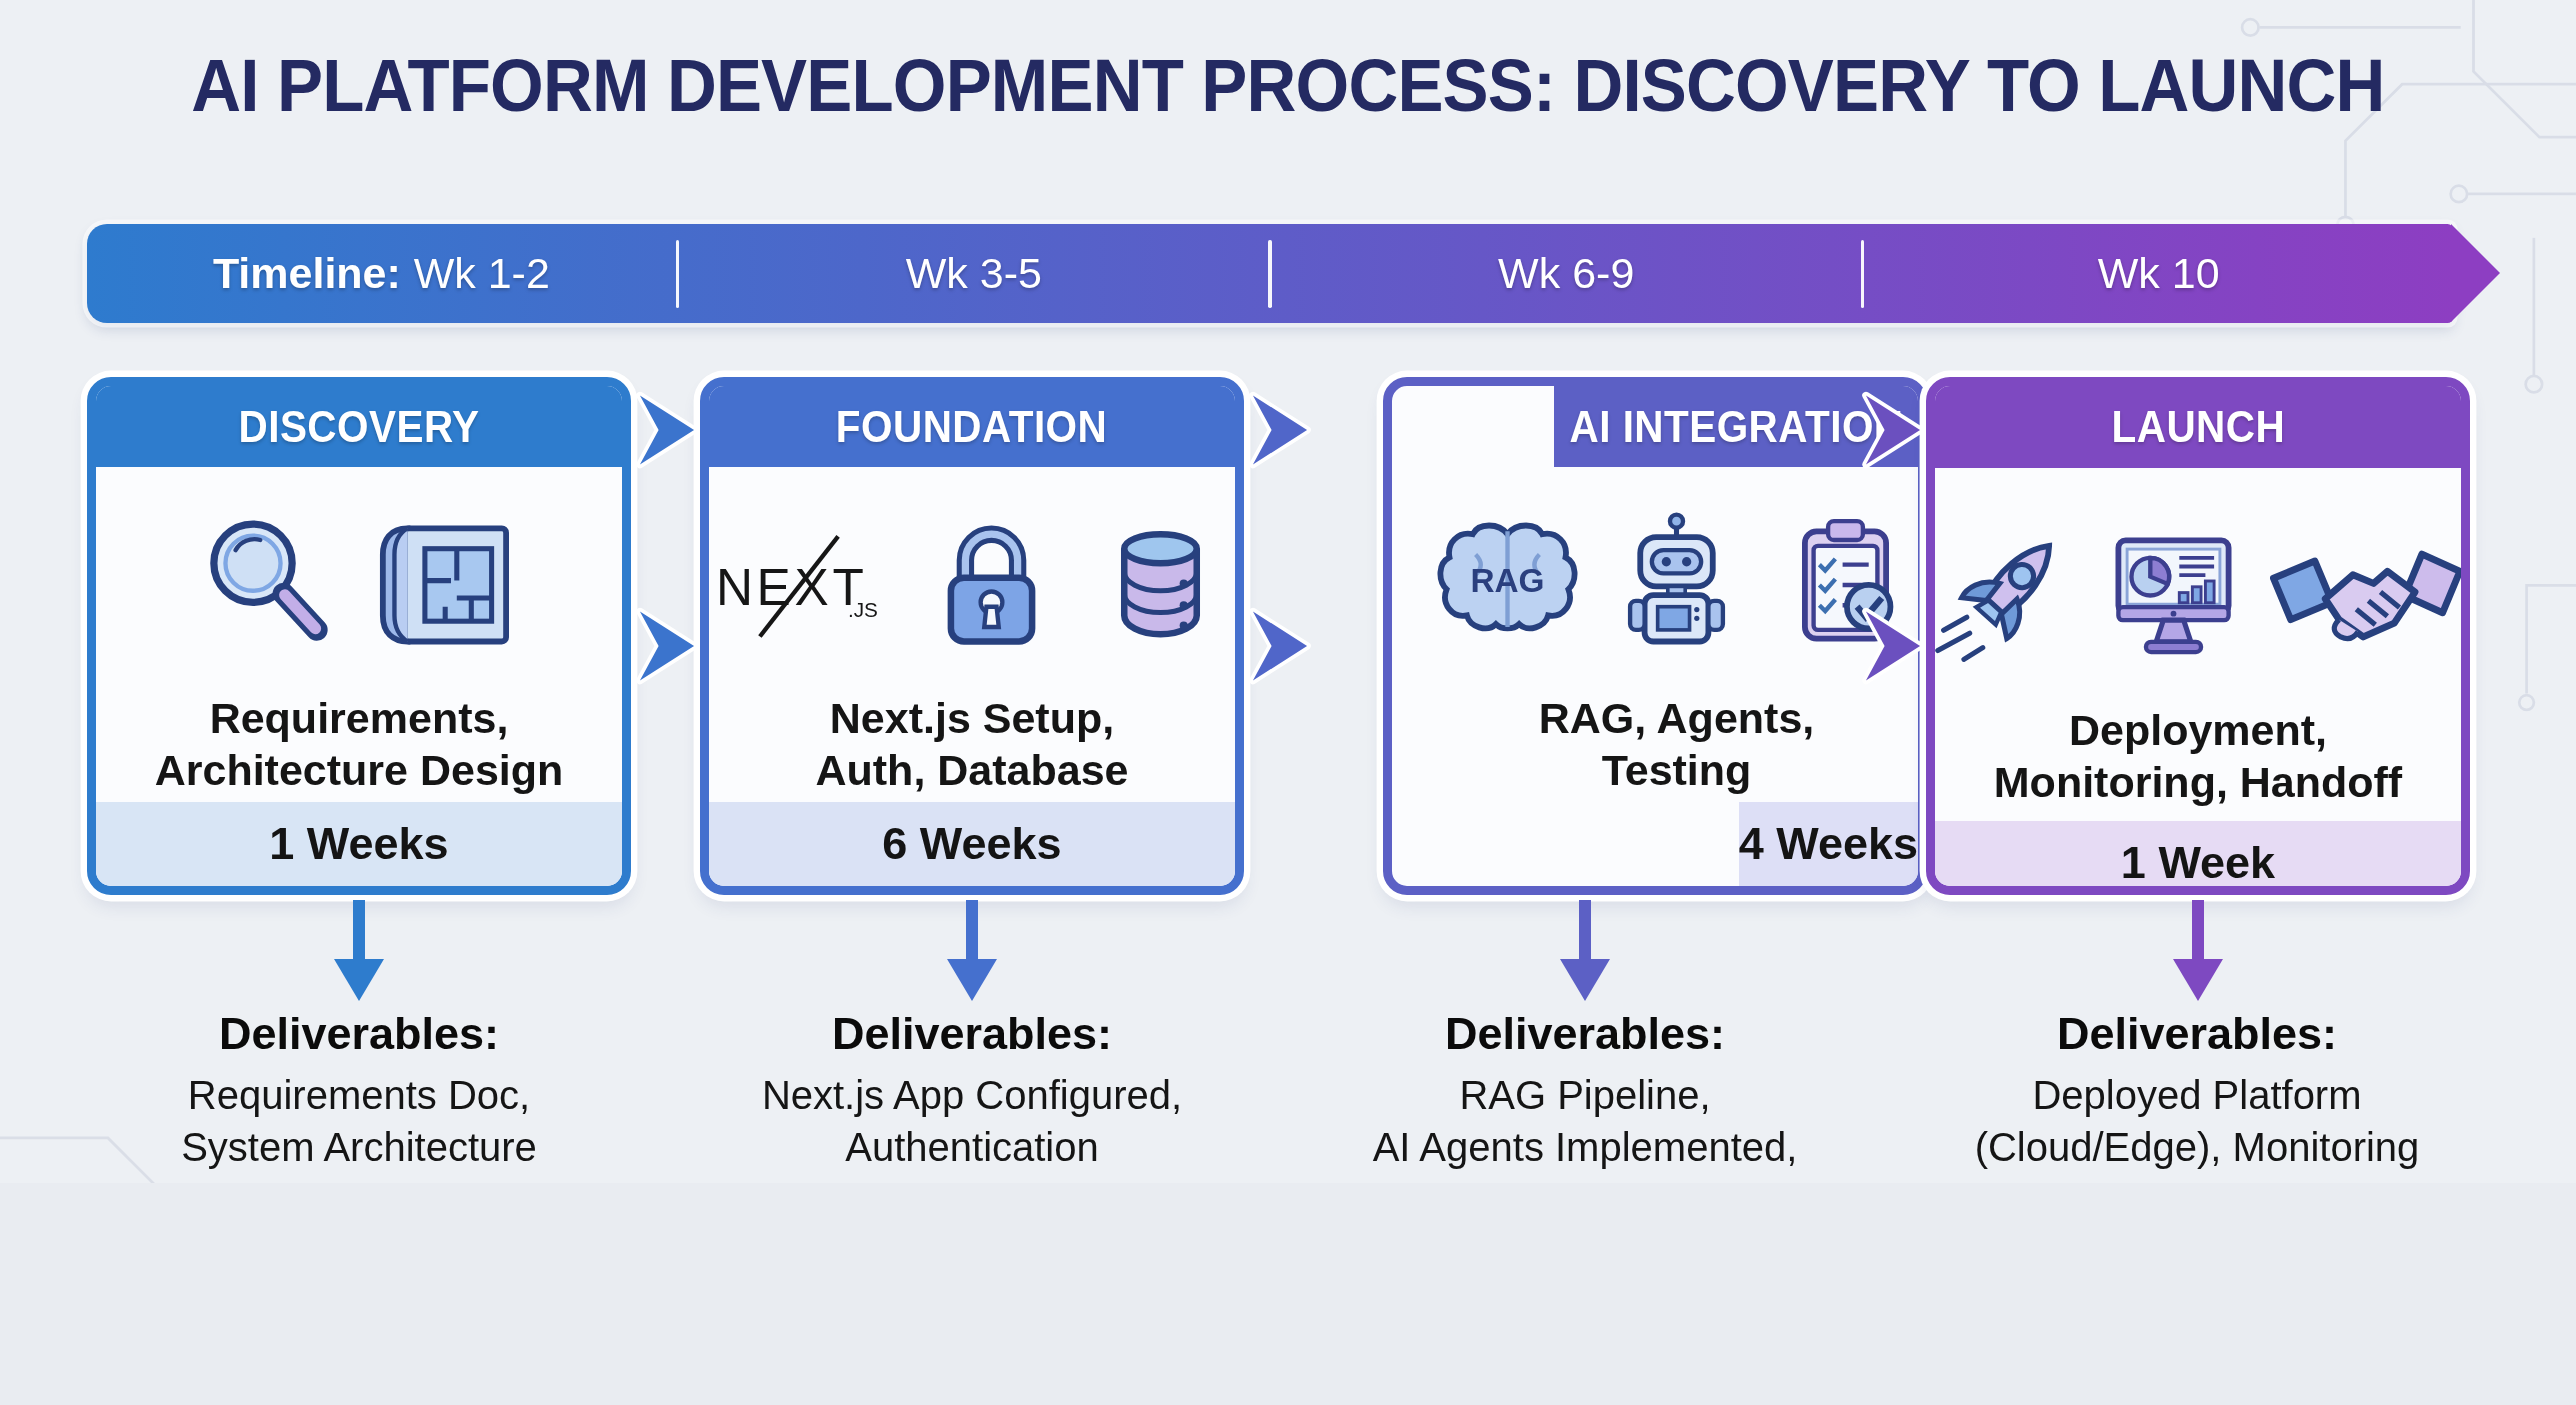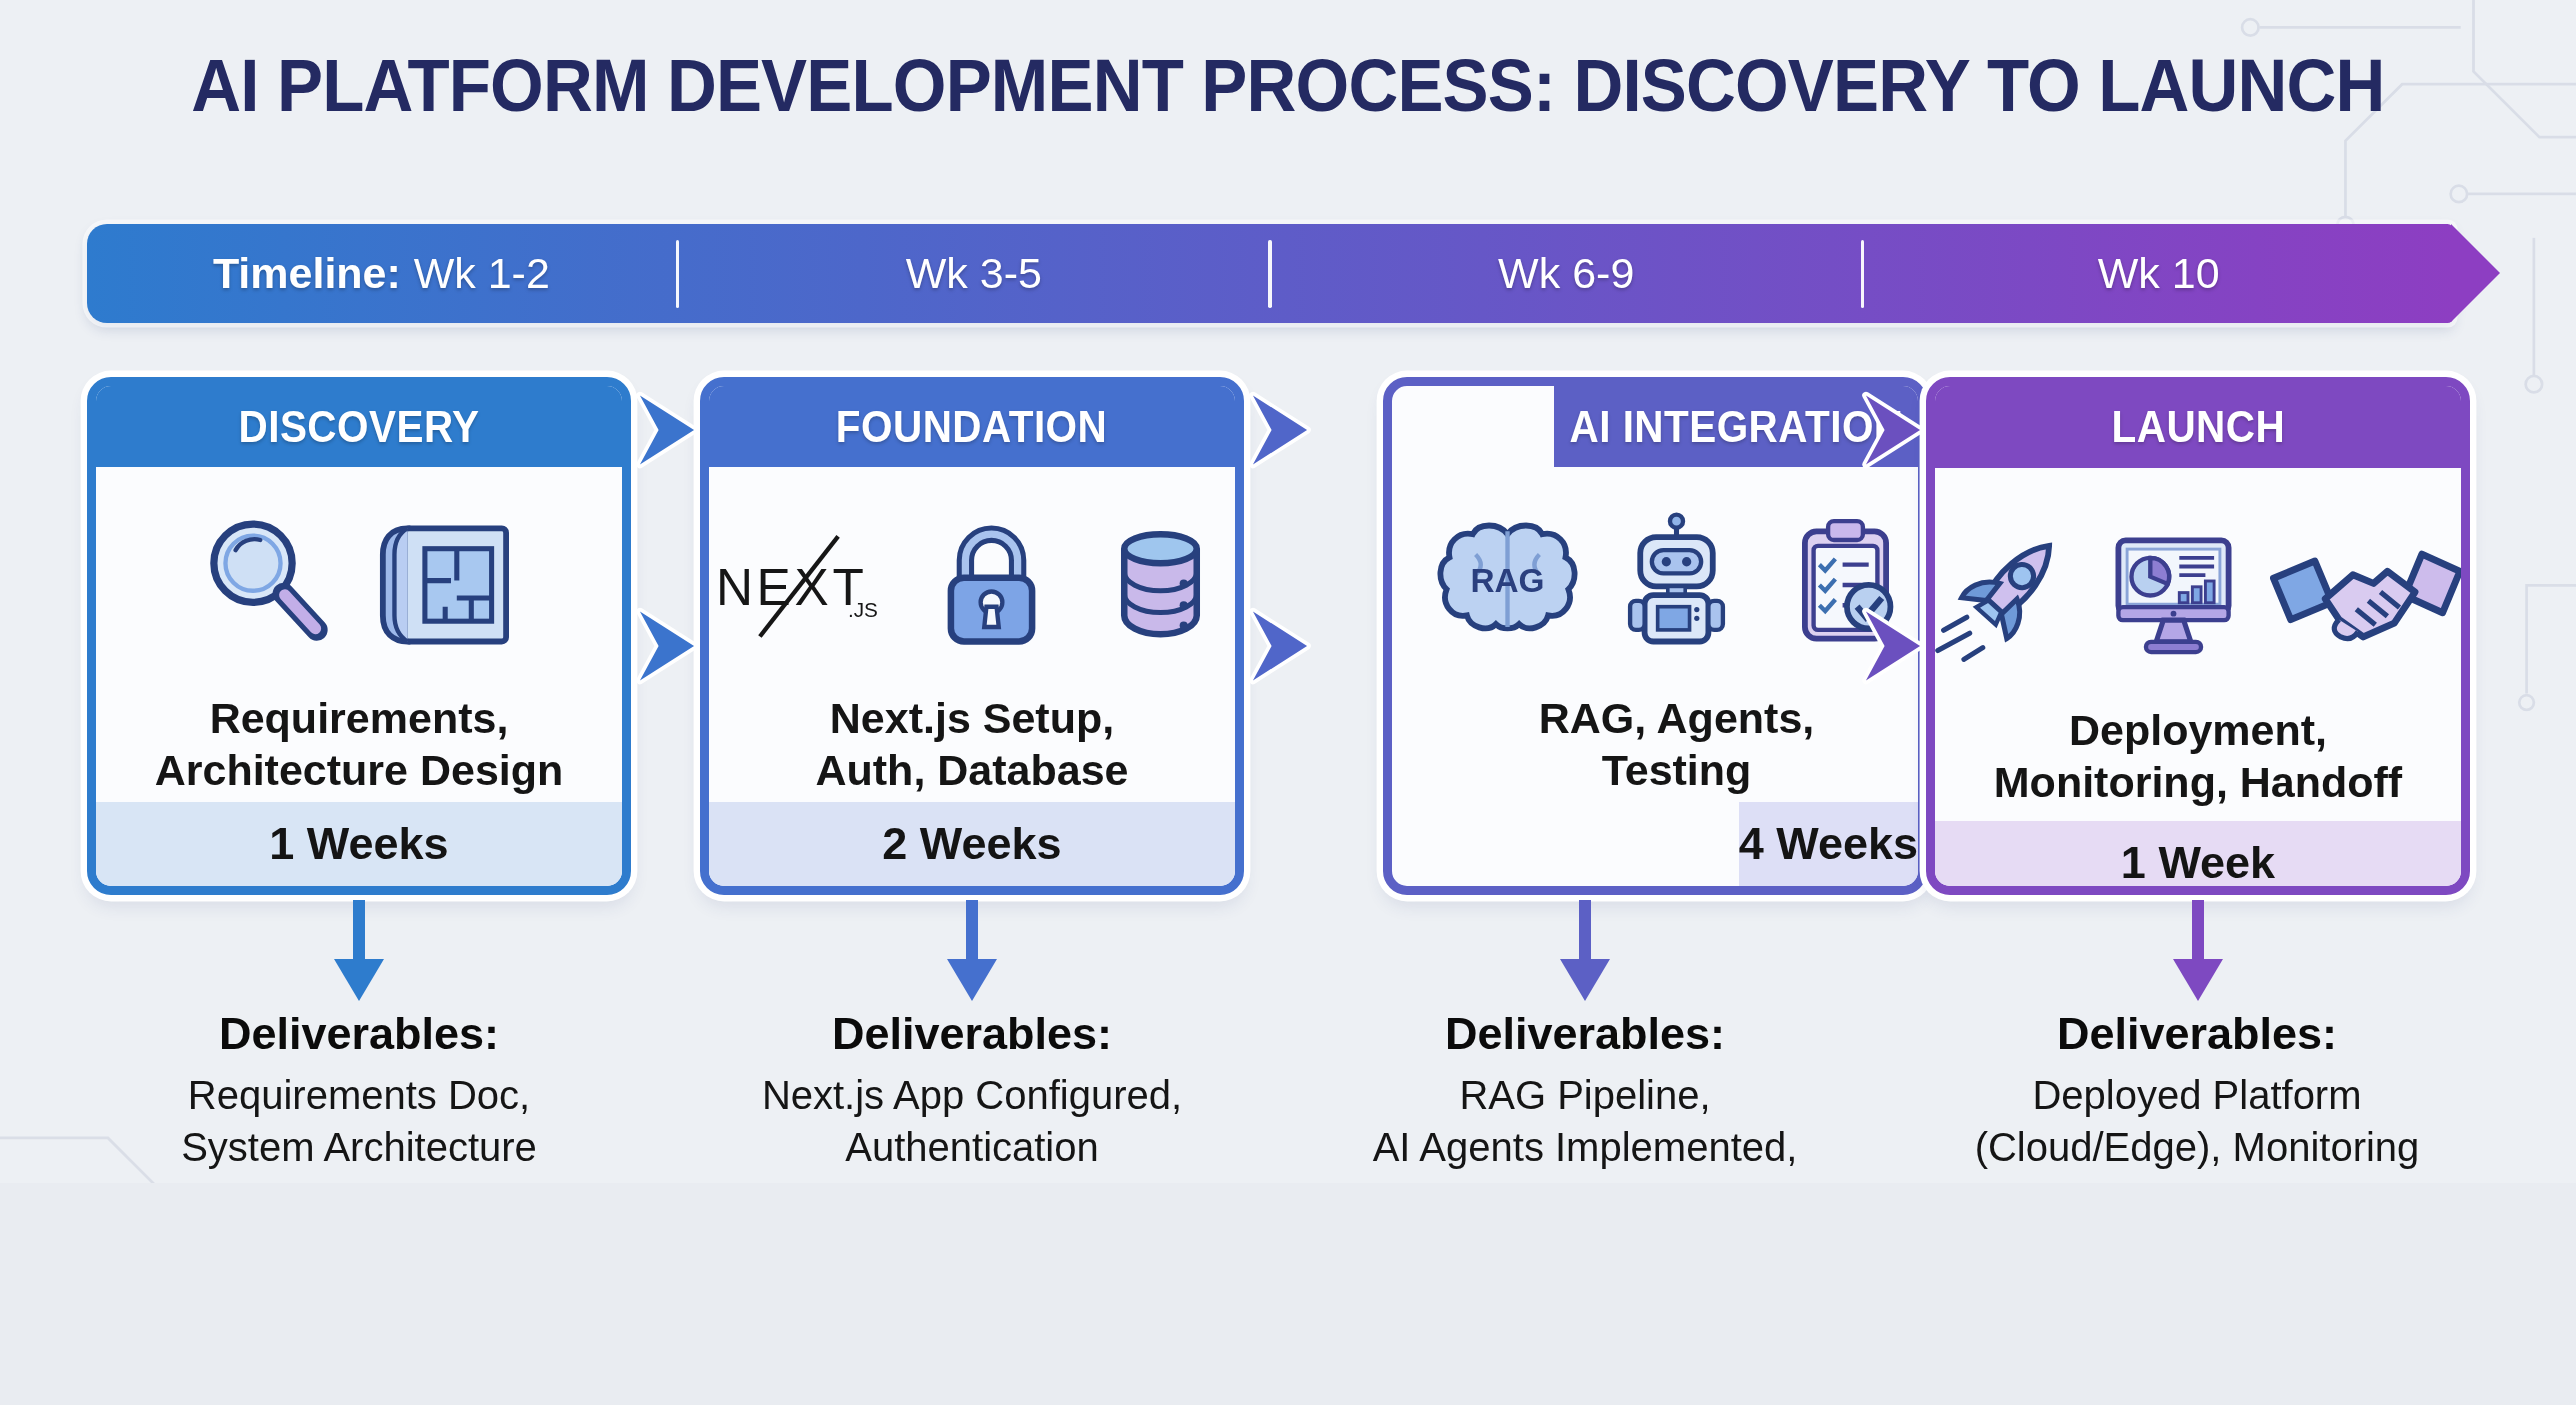--- a/index.html
+++ b/index.html
@@ -160,21 +160,21 @@
           <ellipse cx="50" cy="26" rx="25" ry="10" fill="#9fc6ee" stroke="#27407e" stroke-width="4.5"></ellipse>
           <circle cx="66" cy="50" r="2.8" fill="#27407e"></circle>
             <circle cx="66" cy="65" r="2.8" fill="#27407e"></circle>
           <circle cx="66" cy="79" r="2.8" fill="#27407e"></circle>
         </svg>
       </div>
       <p class="desc">Next.js Setup,
 Auth, Database</p>
     </div>
     <footer class="card-footer" style="background: rgb(218, 226, 245);">
-        <span>2 Weeks</span>
+        <span>6 Weeks</span>
       </footer>
   </section>
 
   <section class="card" style="left: 1383px; border-color: rgb(92, 96, 197); align-items: flex-end;">
     <header class="card-header" style="background: rgb(92, 96, 197);">
         <span class="cond">AI INTEGRATION</span>
       </header>
     <div class="card-body">
       <div class="icons">
         <svg viewBox="0 0 100 100">

